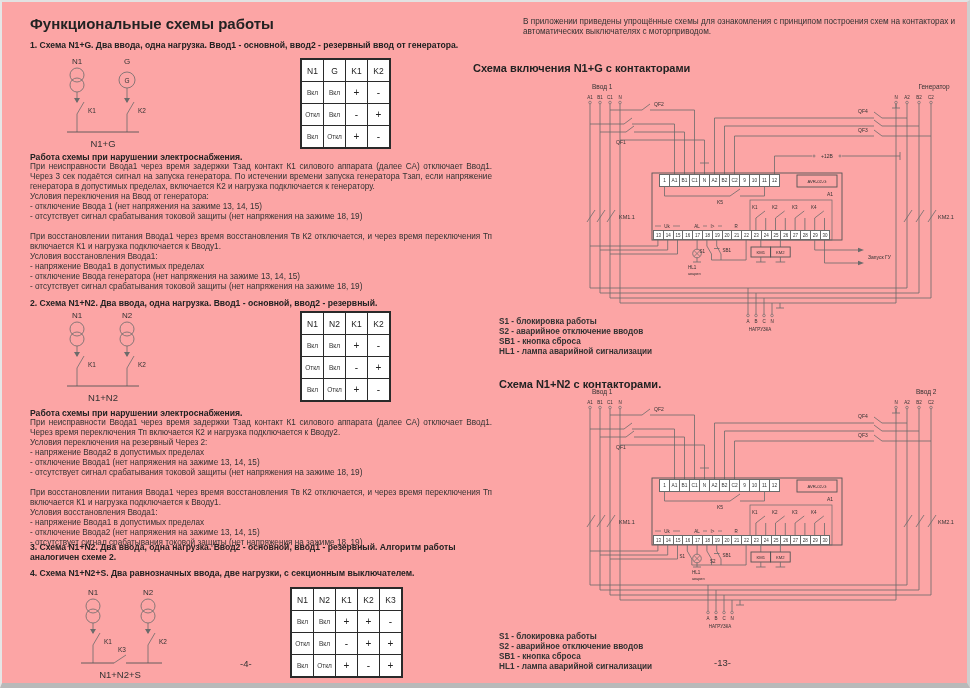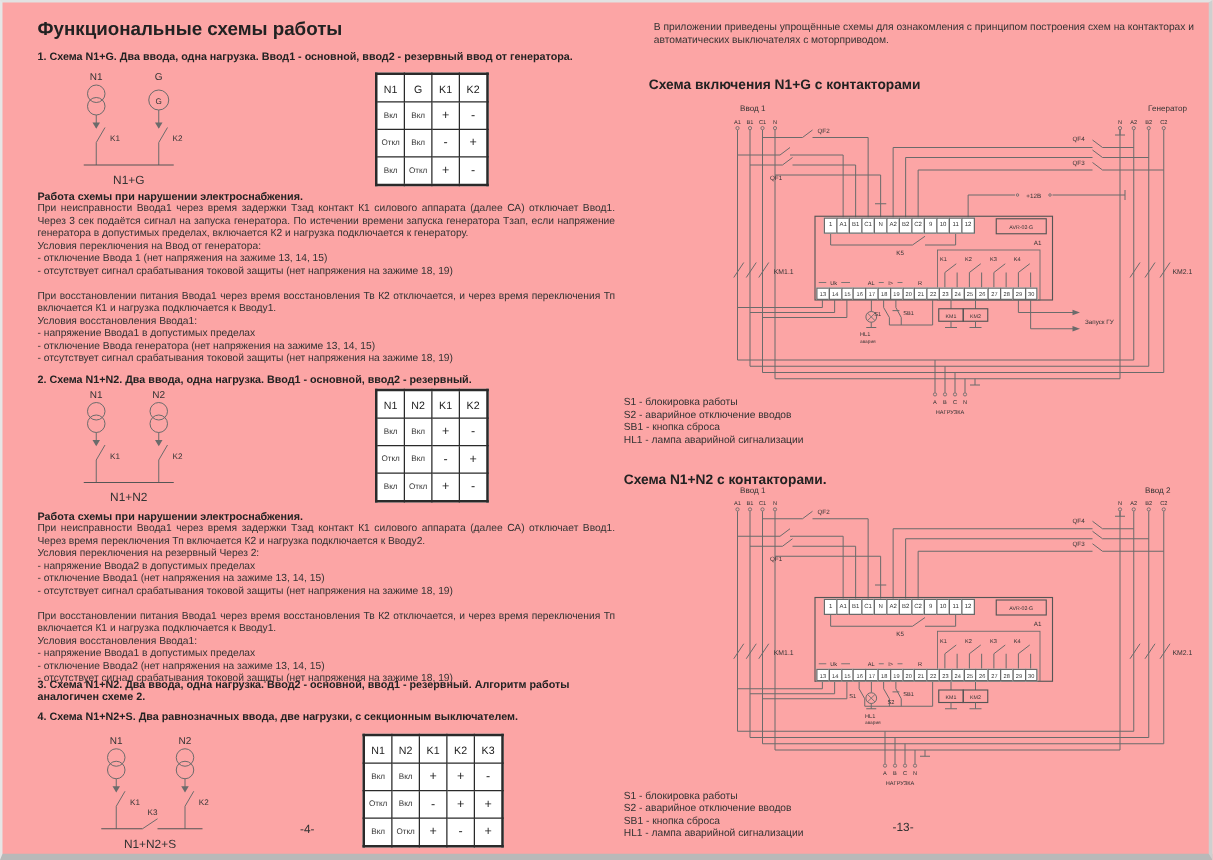--- a/index.html
+++ b/index.html
@@ -6,21 +6,21 @@
   .sheet{position:relative;width:970px;height:688px;background:#fca5a5;
     border-top:2px solid #e2e2e2;border-left:2px solid #e6e6e6;border-right:3px solid #cfcfcf;border-bottom:5px solid #b9b9b9;
     box-sizing:border-box;font-family:"Liberation Sans",sans-serif;color:#2e2e2e;overflow:hidden;}
   .abs{position:absolute;}
   .h1L{font-size:15px;font-weight:bold;color:#222;}
   .h1R{font-size:13.5px;font-weight:bold;color:#222;}
   .h2R{font-size:11px;font-weight:bold;color:#222;}
   .secH{font-size:8.6px;font-weight:bold;color:#222;line-height:10.4px;}
   .lines{font-size:8.2px;line-height:10px;color:#333;}
   .lines .line{min-height:10px;text-align:justify;}
-  .legend{font-size:8.2px;line-height:10px;color:#333;}
+  .legend{font-size:8.2px;line-height:10px;color:#333;font-weight:bold;}
   .pgnum{font-size:9.5px;color:#333;}
   table.truth{border-collapse:collapse;border:2px solid #2a2a2a;background:#fff;}
   table.truth td{border:1px solid #2a2a2a;width:21px;height:21px;min-width:21px;
     text-align:center;vertical-align:middle;padding:0;}
   table.truth td.hdr{font-size:8.5px;color:#222;}
   table.truth td.state{font-size:6.5px;color:#333;}
   table.truth td.sign{font-size:10px;color:#222;}
   .trow{position:absolute;display:flex;}
   .tcell{box-sizing:border-box;border:1px solid #6a6a6a;background:#fff;display:flex;
     align-items:center;justify-content:center;color:#333;}
@@ -220,21 +220,21 @@
           <td class="state">Вкл</td>
           <td class="state">Откл</td>
           <td class="sign">+</td>
           <td class="sign">-</td>
           <td class="sign">+</td>
         </tr>
       </tbody>
     </table>
 
   <div class="abs lines" style="left:497px;top:15px;width:464px;margin-left:24px;">В  приложении  приведены  упрощённые  схемы  для  ознакомления  с  принципом   построения   схем   на   контакторах  и автоматических выключателях с моторприводом.</div>
-  <div class="abs h2R" style="left:517px;top:60px;">Схема включения N1+G с контакторами</div>
+  <div class="abs h2R" style="left:471px;top:60px;">Схема включения N1+G с контакторами</div>
 
   <div class="abs" style="left:562px;top:78px;width:400px;height:268px;">
     <svg class="abs" style="left:0;top:0;" width="400" height="268" viewBox="0 0 400 268">
 
       <text class="s65" x="28" y="9">Ввод 1</text>
       <text class="s45" x="26" y="19" text-anchor="middle">A1</text>
       <text class="s45" x="36" y="19" text-anchor="middle">B1</text>
       <text class="s45" x="46" y="19" text-anchor="middle">C1</text>
       <text class="s45" x="56" y="19" text-anchor="middle">N</text>
       <circle class="wt" cx="26" cy="22.5" r="1.3"></circle>

